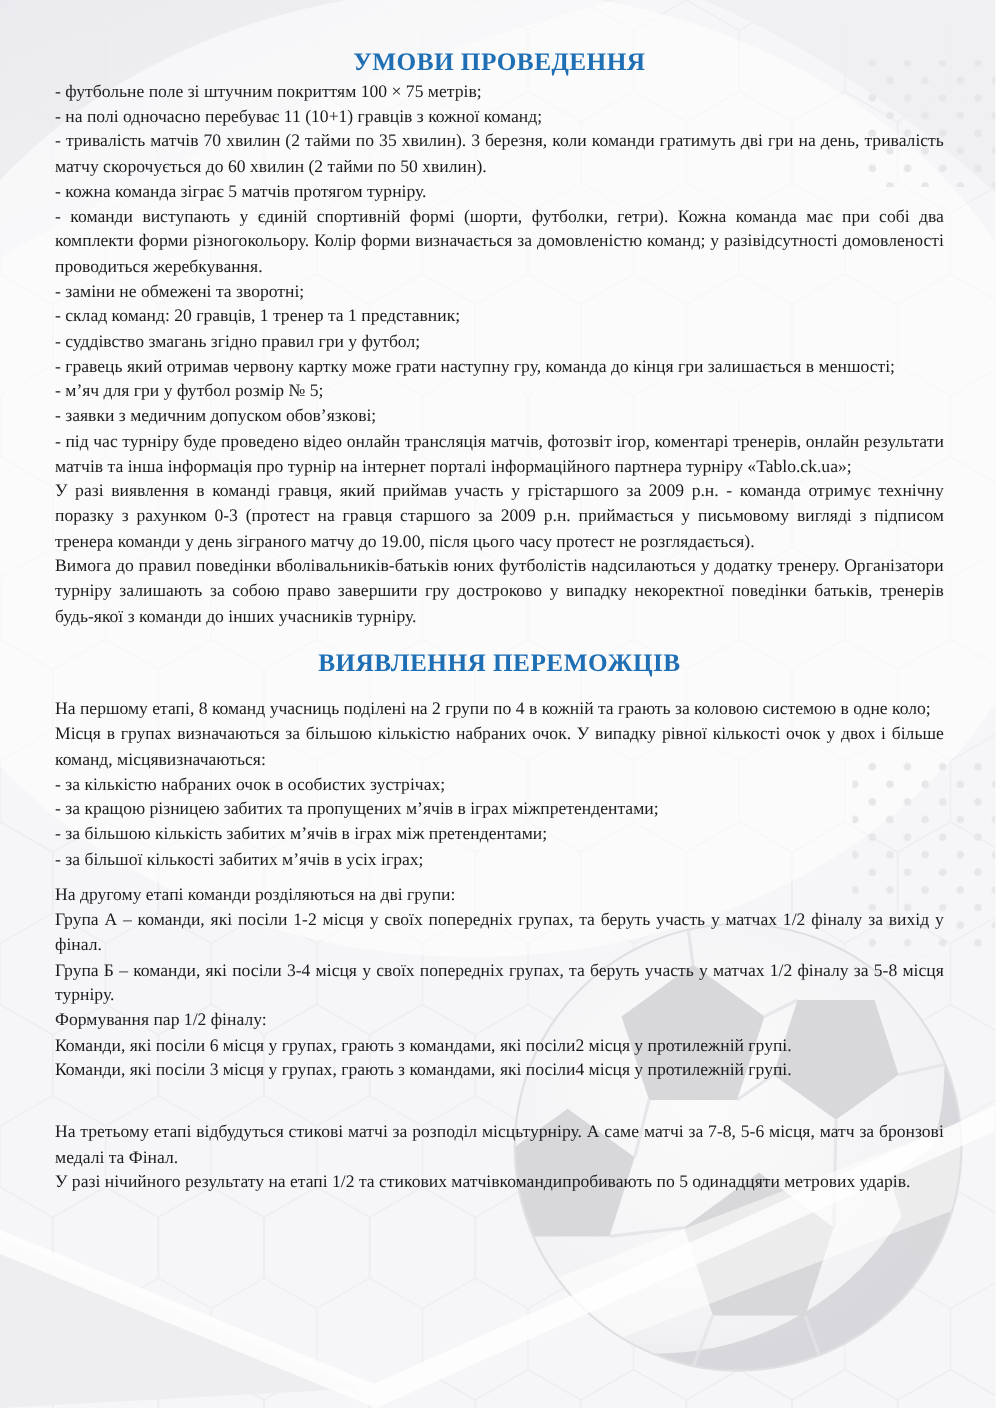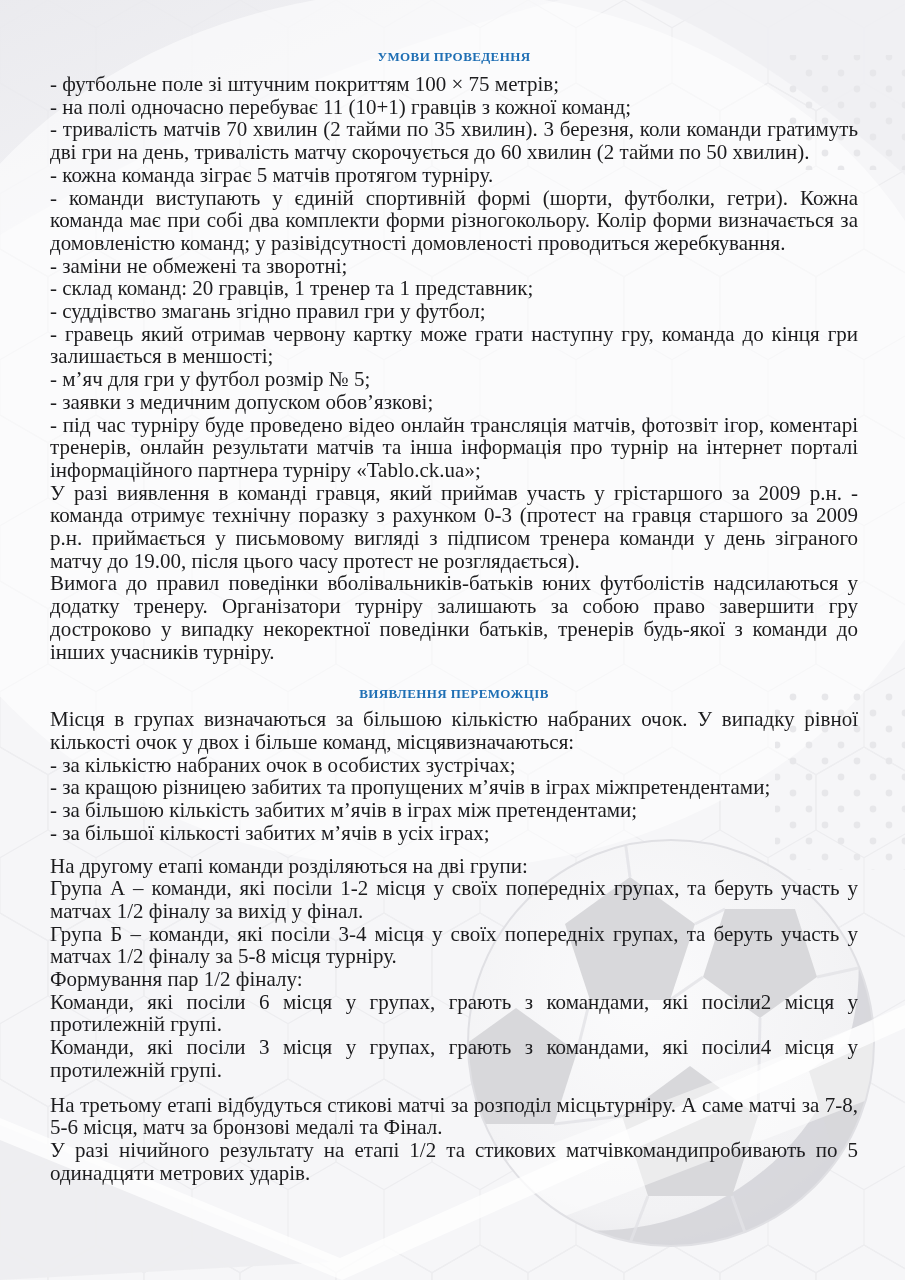--- a/index.html
+++ b/index.html
@@ -12,32 +12,32 @@
     color:#1c1c1e;
   }
   .bg-svg{position:absolute;left:0;top:0;z-index:0;}
   .content{
     position:absolute;left:0;top:0;z-index:3;
     width:905px;box-sizing:border-box;
     padding:0 47px 0 50px;
   }
   .sec-title{
     margin:0;text-align:center;
-    color:#1f6fb4;font-size:13px;line-height:20px;
+    color:#1f6fb4;font-size:23px;line-height:20px;
     font-weight:bold;letter-spacing:.4px;
   }
   .t1{margin-top:47px;margin-bottom:6px;}
-  .t2{margin-top:21px;margin-bottom:4px;}
+  .t2{margin-top:21px;margin-bottom:21px;}
   .para{
     margin:0;
-    font-size:21px;line-height:22.7px;
+    font-size:16px;line-height:22.7px;
     text-align:justify;
   }
   .gap-a{margin-top:10px;}
-  .gap-b{margin-top:12px;}
+  .gap-b{margin-top:34px;}
 </style>
 </head>
 <body>
 
 <div class="page">
 
   <svg class="bg-svg" width="905" height="1280" viewBox="0 0 905 1280" aria-hidden="true">
     <defs>
       <path id="hx" d="M48,0 L96,27.7 L96,83 L48,110.7 L0,83 L0,27.7 Z"></path>
       <pattern id="hex" width="96" height="166" patternUnits="userSpaceOnUse">
@@ -129,20 +129,21 @@
     <p class="para">- суддівство змагань згідно правил гри у футбол;</p>
     <p class="para">- гравець який отримав червону картку може грати наступну гру, команда до кінця гри залишається в меншості;</p>
     <p class="para">- м’яч для гри у футбол розмір № 5;</p>
     <p class="para">- заявки з медичним допуском обов’язкові;</p>
     <p class="para">- під час турніру буде проведено відео онлайн трансляція матчів, фотозвіт ігор, коментарі тренерів, онлайн результати матчів та інша інформація про турнір на інтернет порталі інформаційного партнера турніру «Tablo.ck.ua»;</p>
     <p class="para">У разі виявлення в команді гравця, який приймав участь у грістаршого за 2009 р.н. - команда отримує технічну поразку з рахунком 0-3 (протест на гравця старшого за 2009 р.н. приймається у письмовому вигляді з підписом тренера команди у день зіграного матчу до 19.00, після цього часу протест не розглядається).</p>
     <p class="para">Вимога до правил поведінки вболівальників-батьків юних футболістів надсилаються у додатку тренеру. Організатори турніру залишають за собою право завершити гру достроково у випадку некоректної поведінки батьків, тренерів будь-якої з команди до інших учасників турніру.</p>
 
     <h2 class="sec-title t2">ВИЯВЛЕННЯ ПЕРЕМОЖЦІВ</h2>
 
+    <p class="para">На першому етапі, 8 команд учасниць поділені на 2 групи по 4 в кожній та грають за коловою системою в одне коло;</p>
     <p class="para">Місця в групах визначаються за більшою кількістю набраних очок. У випадку рівної кількості очок у двох і більше команд, місцявизначаються:</p>
     <p class="para">- за кількістю набраних очок в особистих зустрічах;</p>
     <p class="para">- за кращою різницею забитих та пропущених м’ячів в іграх міжпретендентами;</p>
     <p class="para">- за більшою кількість забитих м’ячів в іграх між претендентами;</p>
     <p class="para">- за більшої кількості забитих м’ячів в усіх іграх;</p>
     <p class="para gap-a">На другому етапі команди розділяються на дві групи:</p>
     <p class="para">Група А – команди, які посіли 1-2 місця у своїх попередніх групах, та беруть участь у матчах 1/2 фіналу за вихід у фінал.</p>
     <p class="para">Група Б – команди, які посіли 3-4 місця у своїх попередніх групах, та беруть участь у матчах 1/2 фіналу за 5-8 місця турніру.</p>
     <p class="para">Формування пар 1/2 фіналу:</p>
     <p class="para">Команди, які посіли 6 місця у групах, грають з командами, які посіли2 місця у протилежній групі.</p>

